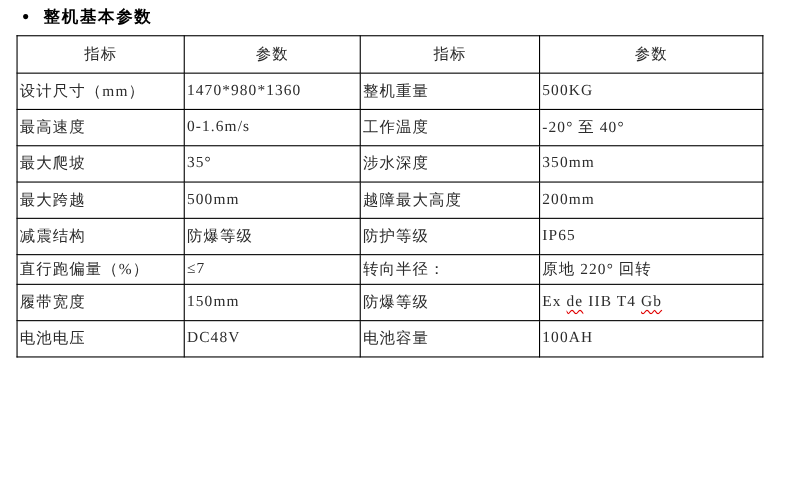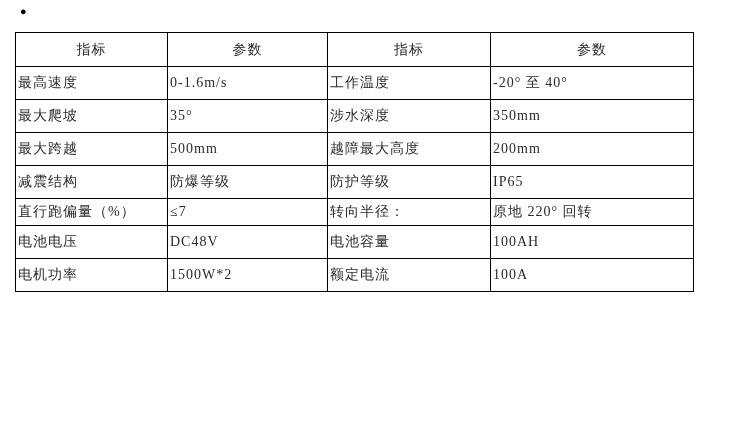--- a/index.html
+++ b/index.html
@@ -68,38 +68,45 @@
     text-decoration-skip-ink: none;
   }
 </style>
 </head>
 <body>
 
 <div class="page">
 
   <div class="doc-title">
     <span class="bullet">●</span>
+    <span>整机基本参数</span>
   </div>
 
   <table class="spec">
     <colgroup>
       <col style="width:152px">
       <col style="width:160px">
       <col style="width:163px">
       <col style="width:203px">
     </colgroup>
     <thead>
       <tr class="header-row">
         <th>指标</th>
         <th>参数</th>
         <th>指标</th>
         <th>参数</th>
       </tr>
     </thead>
     <tbody>
+        <tr>
+          <td>设计尺寸（mm）</td>
+          <td>1470*980*1360</td>
+          <td>整机重量</td>
+          <td>500KG</td>
+        </tr>
         <tr>
           <td>最高速度</td>
           <td>0-1.6m/s</td>
           <td>工作温度</td>
           <td>-20° 至 40°</td>
         </tr>
         <tr>
           <td>最大爬坡</td>
           <td>35°</td>
           <td>涉水深度</td>
@@ -117,27 +124,27 @@
           <td>防护等级</td>
           <td>IP65</td>
         </tr>
         <tr class="short">
           <td>直行跑偏量（%）</td>
           <td>≤7</td>
           <td>转向半径：</td>
           <td>原地 220° 回转</td>
         </tr>
         <tr>
+          <td>履带宽度</td>
+          <td>150mm</td>
+          <td>防爆等级</td>
+          <td><span>Ex</span> <span class="wavy">de</span> <span>IIB</span> <span>T4</span> <span class="wavy">Gb</span></td>
+        </tr>
+        <tr>
           <td>电池电压</td>
           <td>DC48V</td>
           <td>电池容量</td>
           <td>100AH</td>
-        </tr>
-        <tr>
-          <td>电机功率</td>
-          <td>1500W*2</td>
-          <td>额定电流</td>
-          <td>100A</td>
         </tr>
       </tbody>
   </table>
 
 </div>
 
 </body></html>

